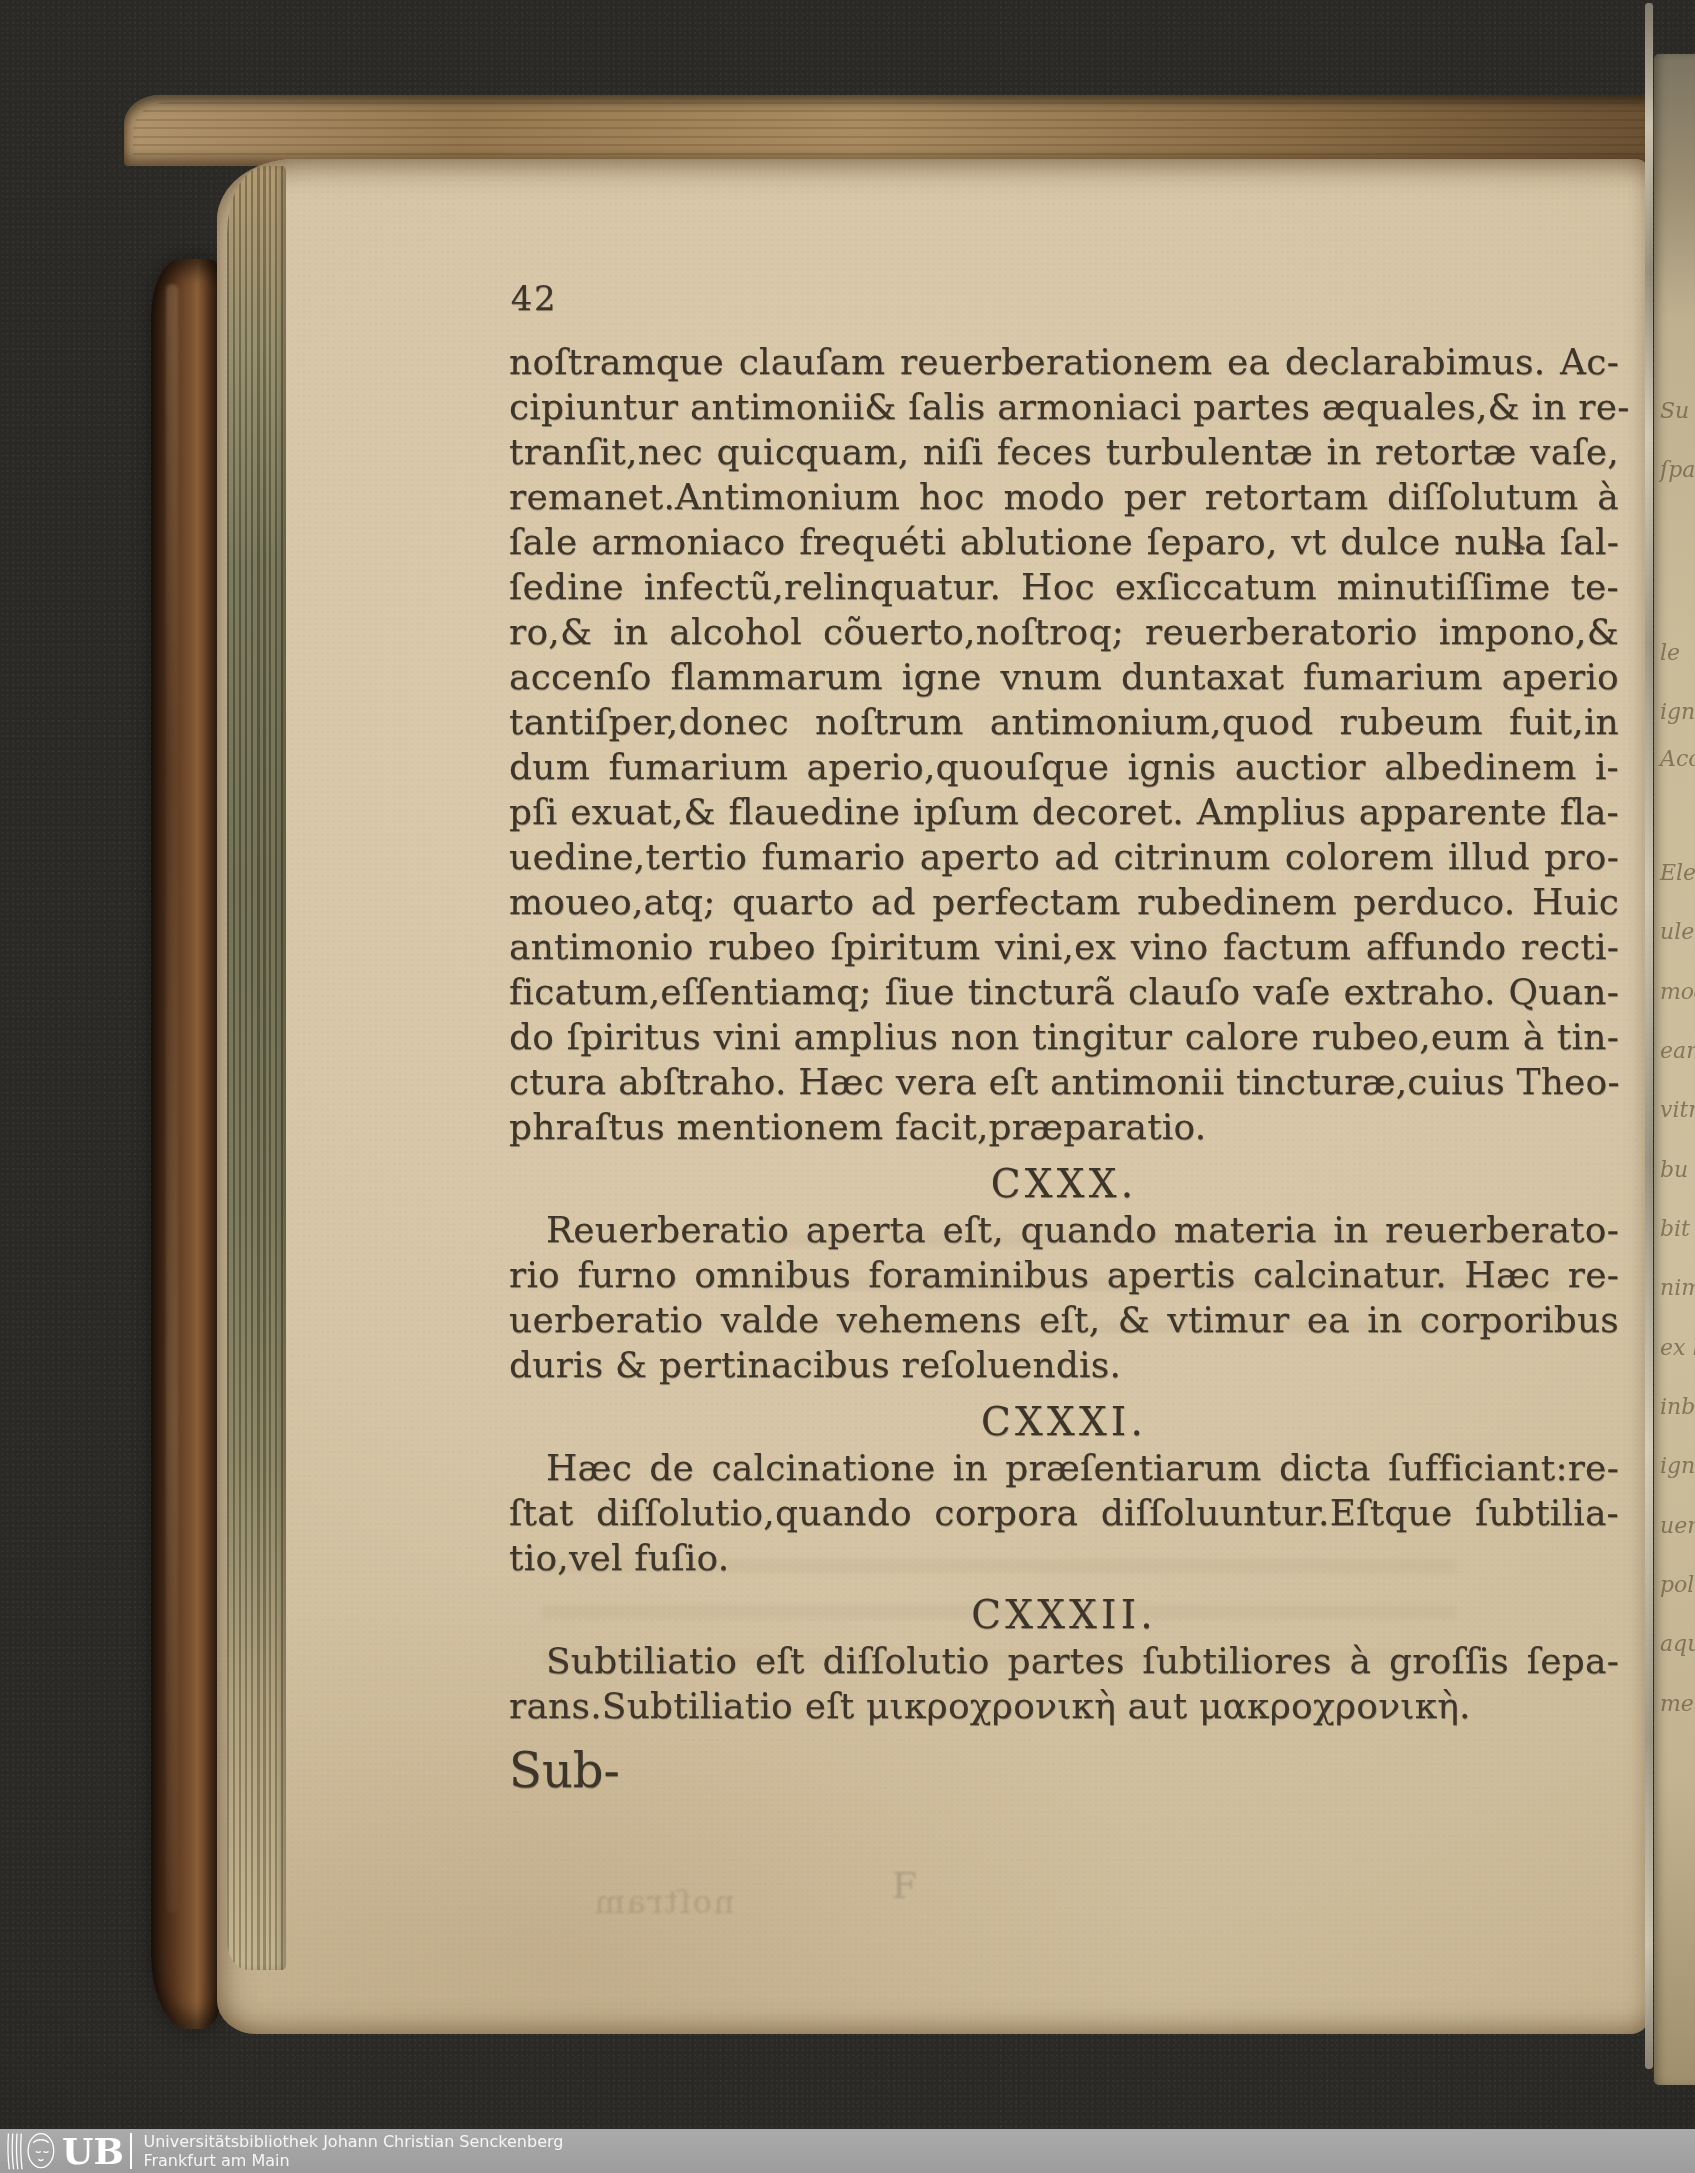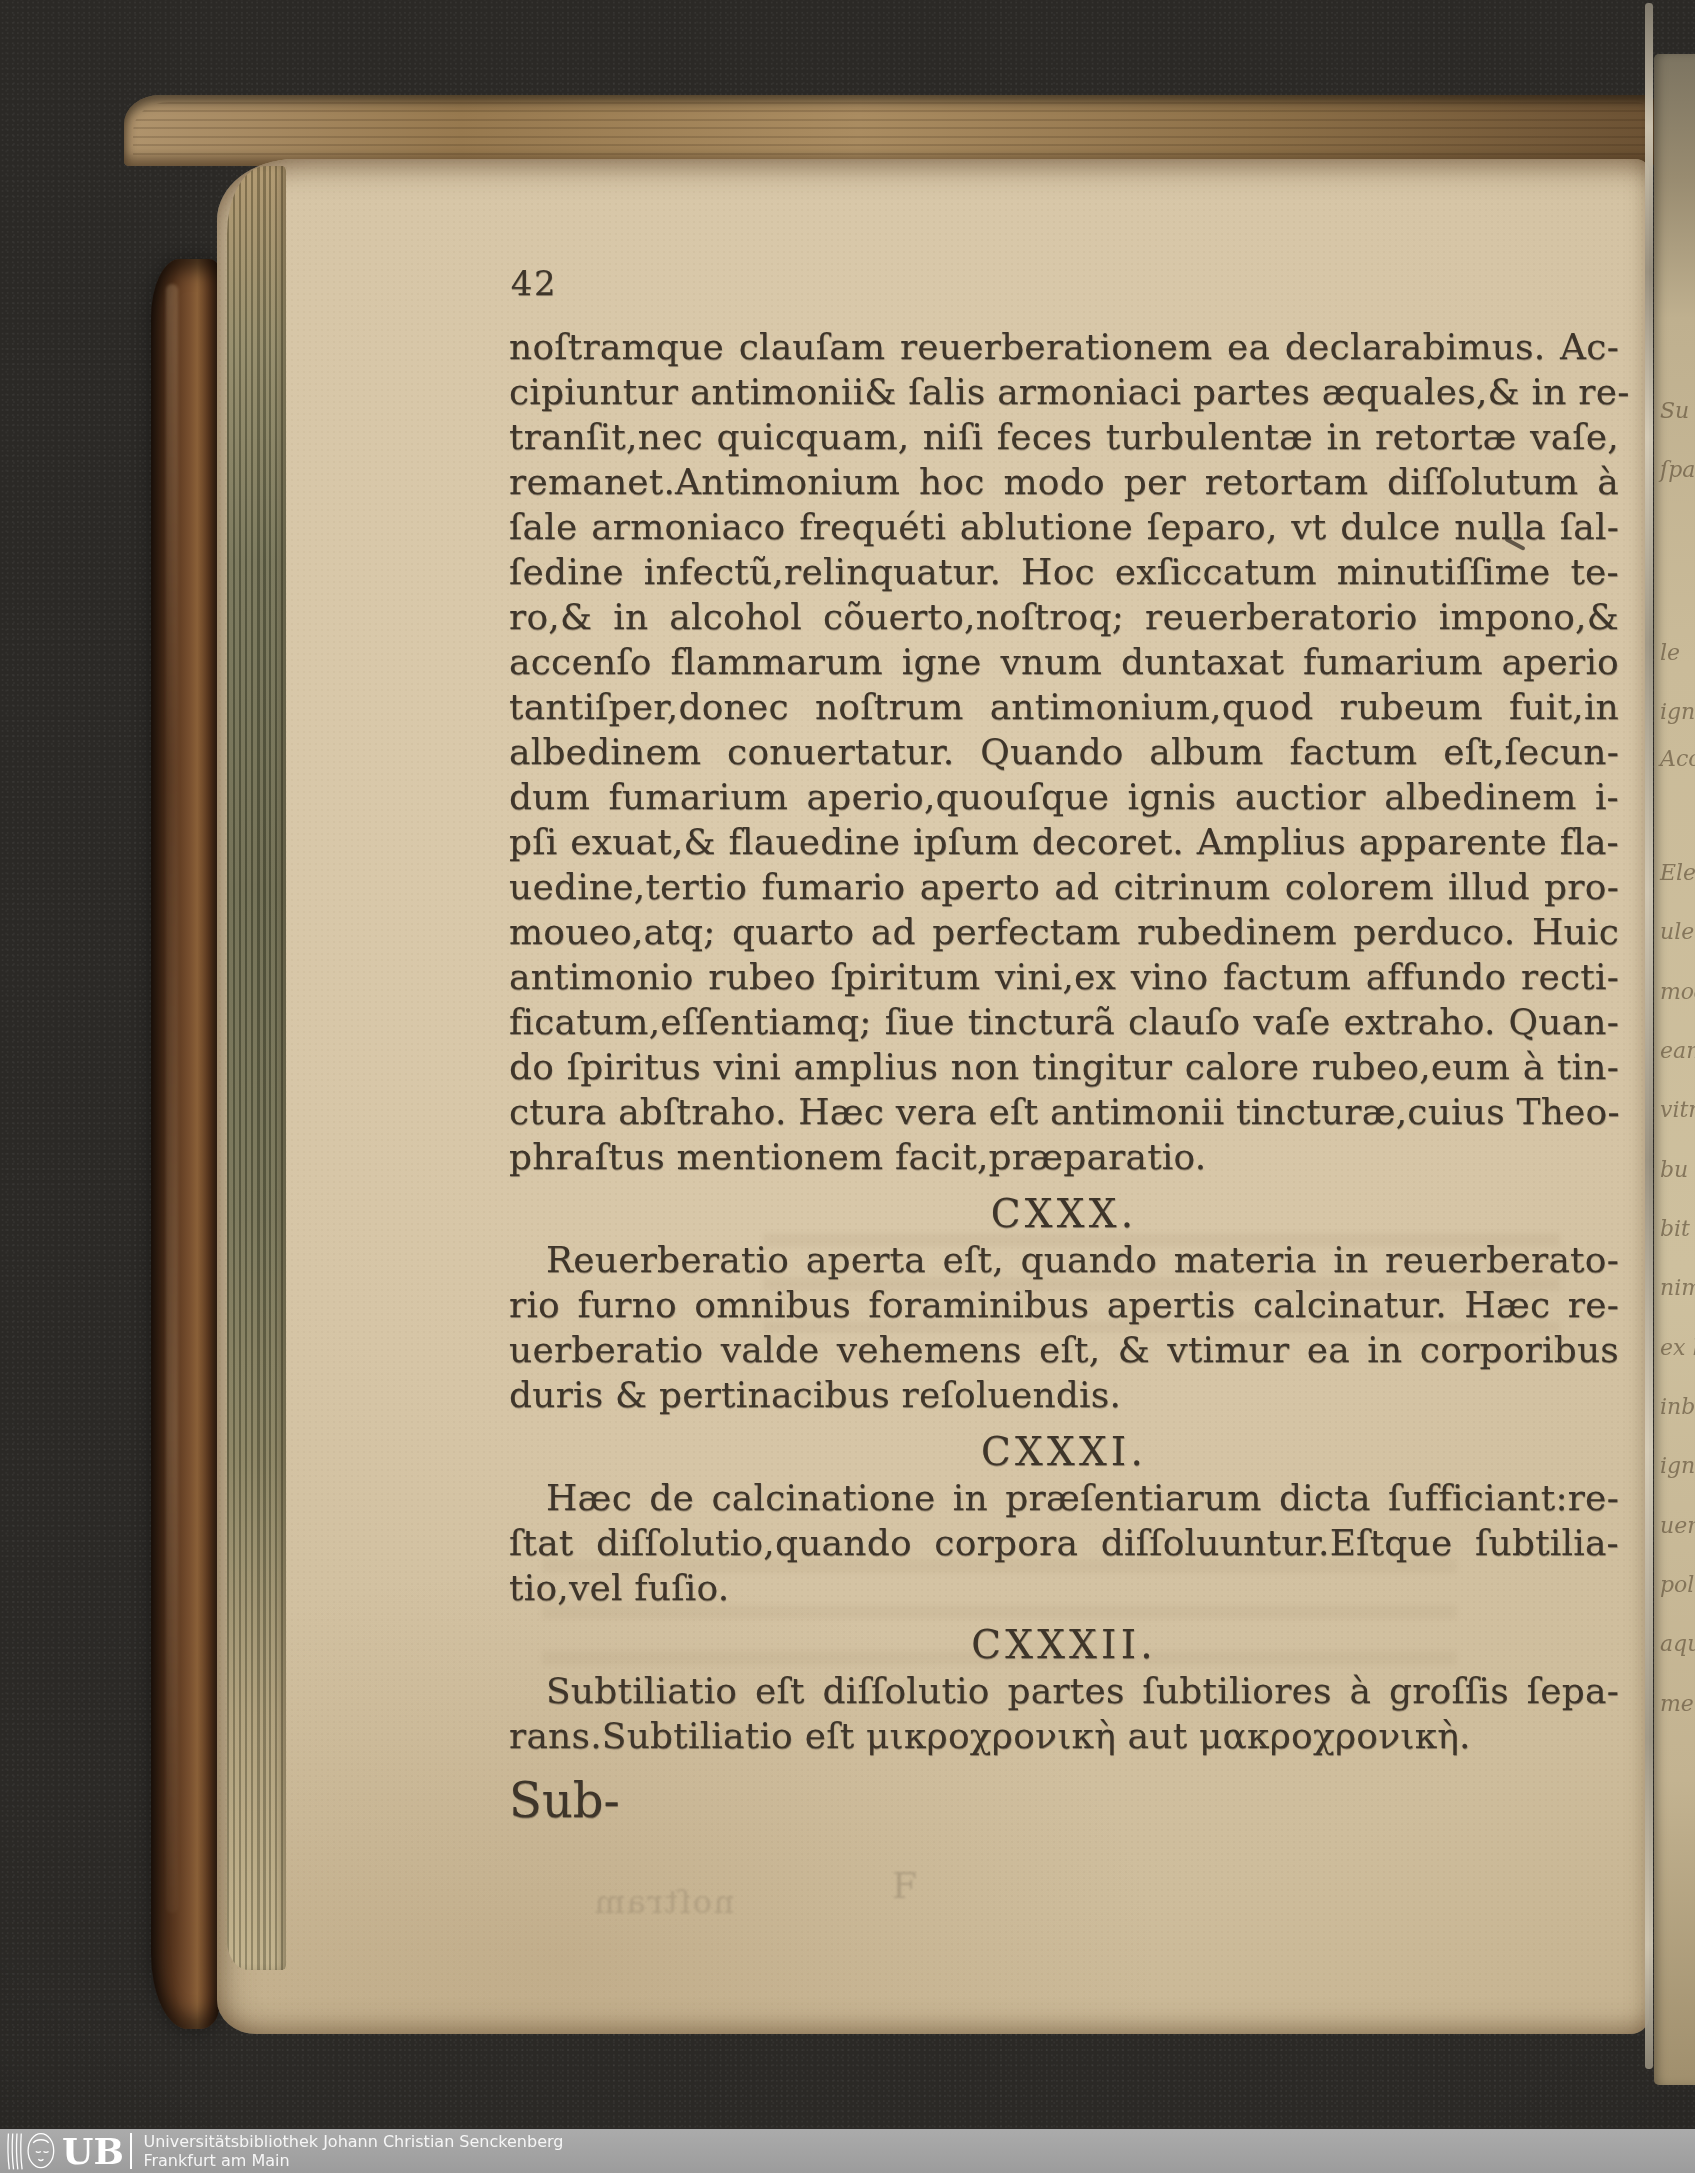--- a/index.html
+++ b/index.html
@@ -60,21 +60,21 @@
     border-radius:39px 3.4px 3.4px 22px / 68px 5.1px 5.1px 29px;
     box-shadow:inset -6.8px 0 8.5px -3.4px rgba(50,40,22,.4);
   }
 
   
   .text-col{
     position:absolute;left:509px;top:258px;width:1110px;
     color:#3e352a;
     text-shadow:0.3px 0.5px 0.7px rgba(62,50,38,.5);
   }
-  .header-row{position:relative;height:44px;margin-bottom:22px;}
+  .header-row{position:relative;height:44px;margin-bottom:22px;margin-top:15px;}
   .pagenum{position:absolute;left:1.7px;top:5.1px;font-size:34px;letter-spacing:1.7px;}
   .running-title{
     position:absolute;left:50%;transform:translateX(-50%);top:0;
     font-size:31px;letter-spacing:11px;white-space:nowrap;
   }
   .running-title::first-letter{font-size:42px;letter-spacing:8.5px;}
   .line{
     font-size:36px;line-height:45px;height:45px;white-space:nowrap;
     text-align:justify;text-align-last:justify;letter-spacing:0.2px;
   }
@@ -145,21 +145,20 @@
 
     <div class="line">noſtramque clauſam reuerberationem ea declarabimus. Ac-</div>
     <div class="line">cipiuntur antimonii&amp; ſalis armoniaci partes æquales,&amp; in re-</div>
     <div class="line">tranſit,nec quicquam, niſi feces turbulentæ in retortæ vaſe,</div>
     <div class="line">remanet.Antimonium hoc modo per retortam diſſolutum à</div>
     <div class="line">ſale armoniaco frequéti ablutione ſeparo, vt dulce nulla ſal-</div>
     <div class="line">ſedine infectũ,relinquatur. Hoc exſiccatum minutiſſime te-</div>
     <div class="line">ro,&amp; in alcohol cõuerto,noſtroq; reuerberatorio impono,&amp;</div>
     <div class="line">accenſo flammarum igne vnum duntaxat fumarium aperio</div>
     <div class="line">tantiſper,donec noſtrum antimonium,quod rubeum fuit,in</div>
-    <div class="line">albedinem conuertatur. Quando album factum eſt,ſecun-</div>
     <div class="line">dum fumarium aperio,quouſque ignis auctior albedinem i-</div>
     <div class="line">pſi exuat,&amp; flauedine ipſum decoret. Amplius apparente fla-</div>
     <div class="line">uedine,tertio fumario aperto ad citrinum colorem illud pro-</div>
     <div class="line">moueo,atq; quarto ad perfectam rubedinem perduco. Huic</div>
     <div class="line">antimonio rubeo ſpiritum vini,ex vino factum affundo recti-</div>
     <div class="line">ficatum,eſſentiamq; ſiue tincturã clauſo vaſe extraho. Quan-</div>
     <div class="line">do ſpiritus vini amplius non tingitur calore rubeo,eum à tin-</div>
     <div class="line">ctura abſtraho. Hæc vera eſt antimonii tincturæ,cuius Theo-</div>
     <div class="line noj">phraſtus mentionem facit,præparatio.</div>
 

